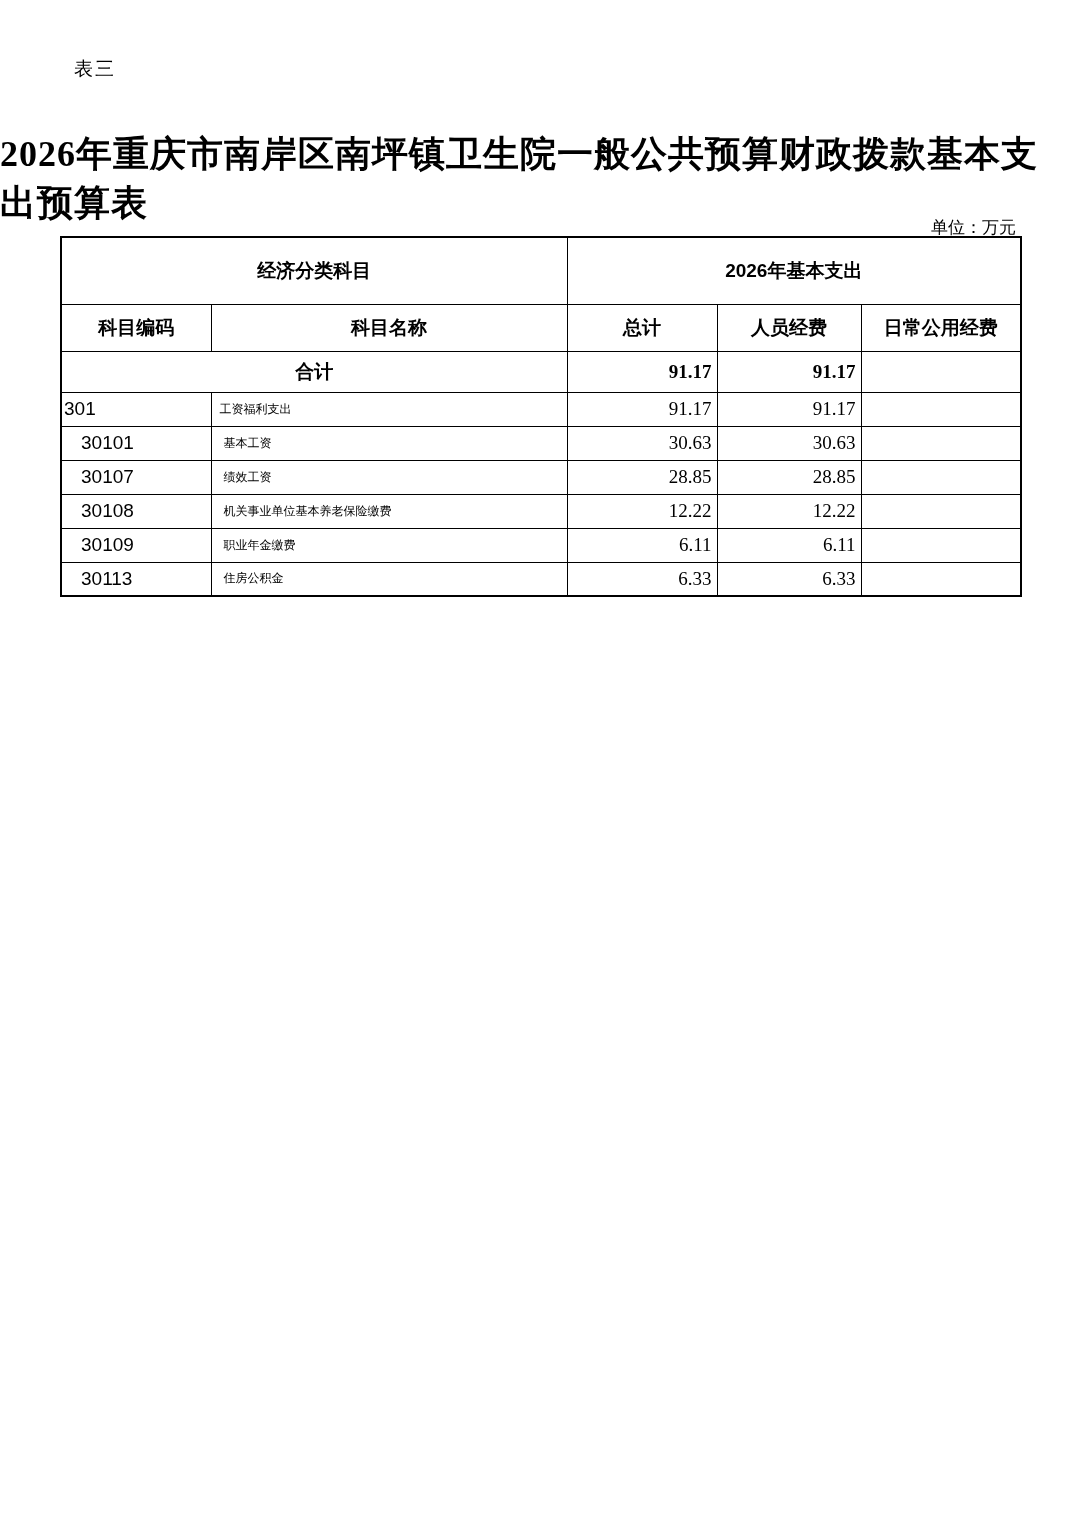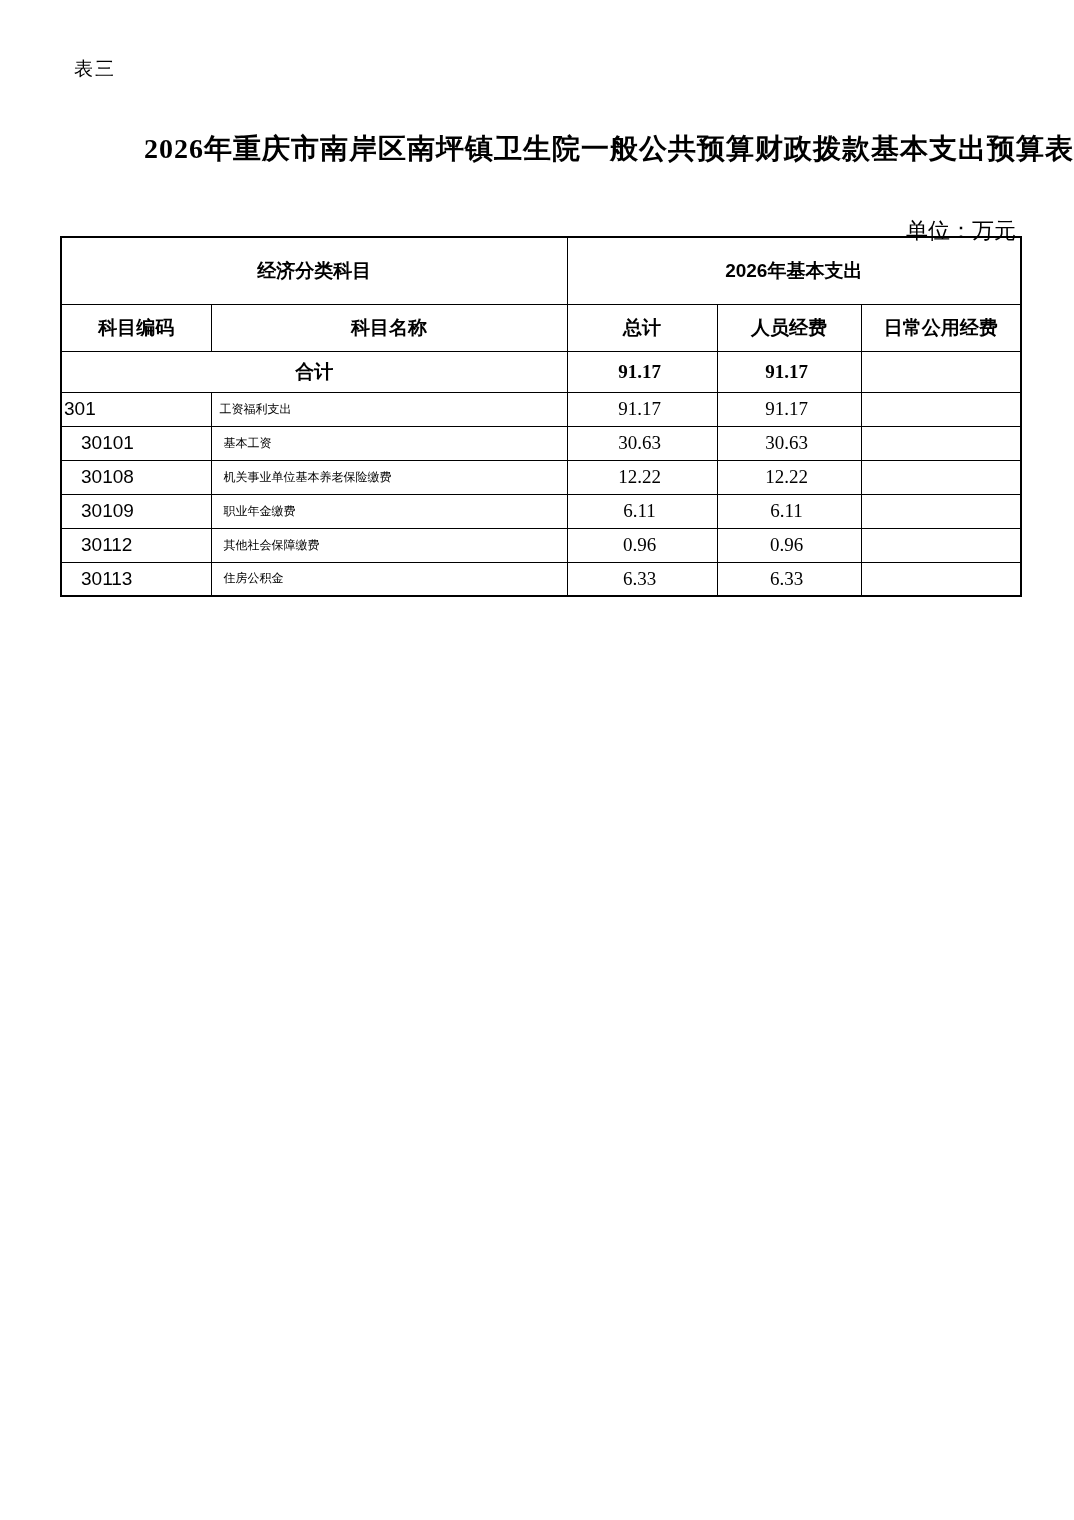--- a/index.html
+++ b/index.html
@@ -18,31 +18,31 @@
     top: 56px;
     font-size: 19px;
     font-family: "Liberation Serif", serif;
     letter-spacing: 2px;
   }
   .page-title {
     position: absolute;
     left: 0;
     right: 0;
     top: 130px;
-    text-align: right;
-    font-size: 28px;
+    text-align: left;
+    font-size: 36px;
     font-weight: bold;
     font-family: "Liberation Serif", serif;
     letter-spacing: 1px;
   }
   .unit-note {
     position: absolute;
     right: 58px;
     top: 216px;
-    font-size: 22px;
+    font-size: 17px;
     font-family: "Liberation Serif", serif;
   }
   table.budget {
     position: absolute;
     left: 60px;
     top: 236px;
     width: 960px;
     border-collapse: collapse;
     table-layout: fixed;
     border: 2px solid #000;
@@ -76,21 +76,21 @@
     text-align: left;
   }
   td.cell-name {
     font-family: Liberation Serif, serif;
     font-size: 12px;
     text-align: left;
   }
   td.cell-num {
     font-family: "Liberation Serif", serif;
     font-size: 19px;
-    text-align: center;
+    text-align: right;
     padding-right: 5px;
     margin-left: 48px;
   }
   tr.total-row td.cell-label {
     font-family: "Liberation Sans", sans-serif;
     font-weight: bold;
     font-size: 19px;
     text-align: center;
   }
   tr.total-row td.cell-num { font-weight: bold; }
@@ -143,41 +143,41 @@
     <td class="cell-num"></td>
   </tr>
   <tr class="data-row lvl2">
     <td class="cell-code">30101</td>
     <td class="cell-name">基本工资</td>
     <td class="cell-num">30.63</td>
     <td class="cell-num">30.63</td>
     <td class="cell-num"></td>
   </tr>
   <tr class="data-row lvl2">
+    <td class="cell-code">30107</td>
+    <td class="cell-name">绩效工资</td>
+    <td class="cell-num">28.85</td>
+    <td class="cell-num">28.85</td>
+    <td class="cell-num"></td>
+  </tr>
+  <tr class="data-row lvl2">
     <td class="cell-code">30108</td>
     <td class="cell-name">机关事业单位基本养老保险缴费</td>
     <td class="cell-num">12.22</td>
     <td class="cell-num">12.22</td>
     <td class="cell-num"></td>
   </tr>
   <tr class="data-row lvl2">
     <td class="cell-code">30109</td>
     <td class="cell-name">职业年金缴费</td>
     <td class="cell-num">6.11</td>
     <td class="cell-num">6.11</td>
     <td class="cell-num"></td>
   </tr>
   <tr class="data-row lvl2">
-    <td class="cell-code">30112</td>
-    <td class="cell-name">其他社会保障缴费</td>
-    <td class="cell-num">0.96</td>
-    <td class="cell-num">0.96</td>
-    <td class="cell-num"></td>
-  </tr>
-  <tr class="data-row lvl2">
     <td class="cell-code">30113</td>
     <td class="cell-name">住房公积金</td>
     <td class="cell-num">6.33</td>
     <td class="cell-num">6.33</td>
     <td class="cell-num"></td>
   </tr>
 </tbody>
   </table>
 
 </body></html>

